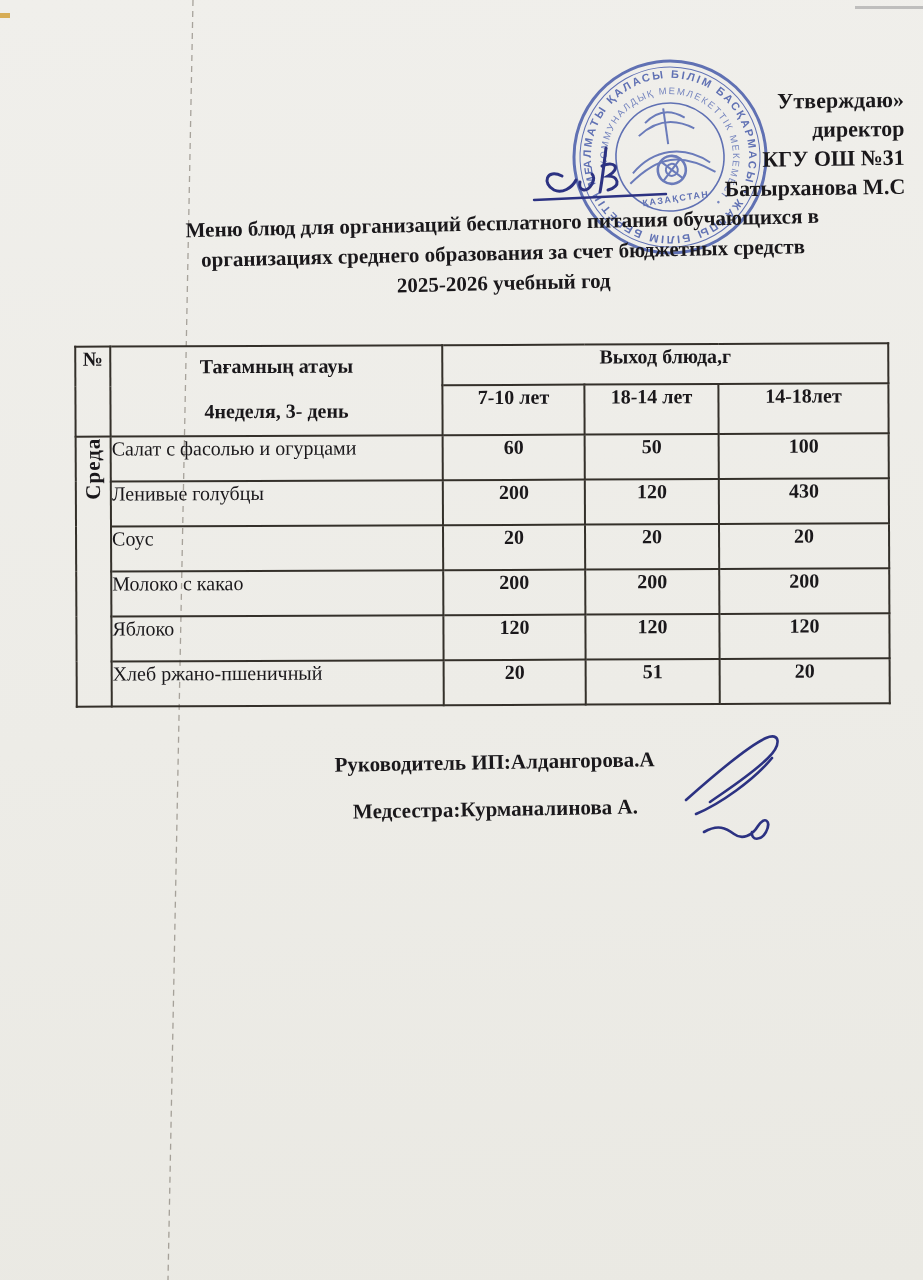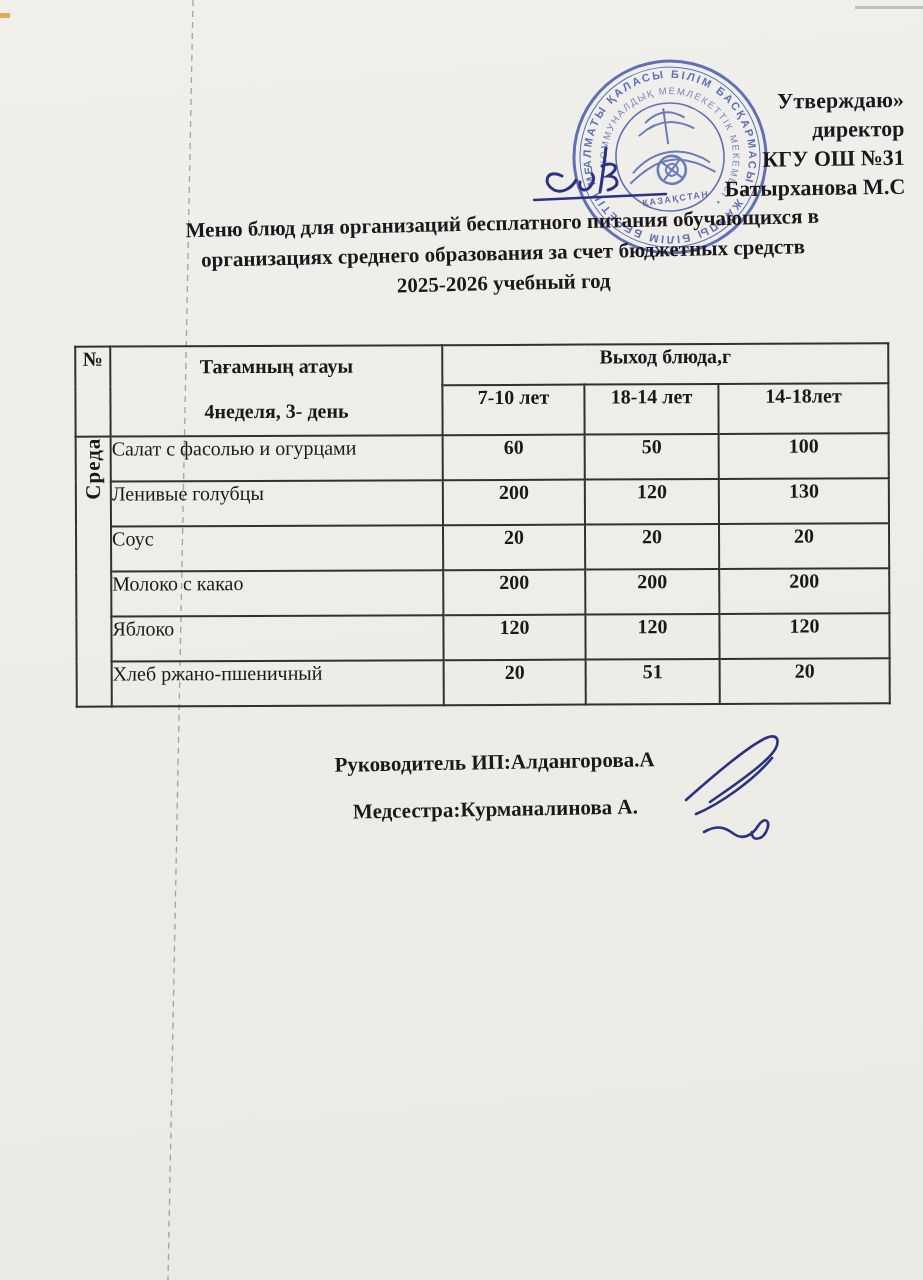--- a/index.html
+++ b/index.html
@@ -229,21 +229,21 @@
         </td>
         <td class="dish">Салат с фасолью и огурцами</td>
         <td class="val">60</td>
         <td class="val">50</td>
         <td class="val">100</td>
       </tr>
       <tr>
         <td class="dish">Ленивые голубцы</td>
         <td class="val">200</td>
         <td class="val">120</td>
-        <td class="val">130</td>
+        <td class="val">430</td>
       </tr>
       <tr>
         <td class="dish">Соус</td>
         <td class="val">20</td>
         <td class="val">20</td>
         <td class="val">20</td>
       </tr>
       <tr>
         <td class="dish">Молоко с какао</td>
         <td class="val">200</td>

